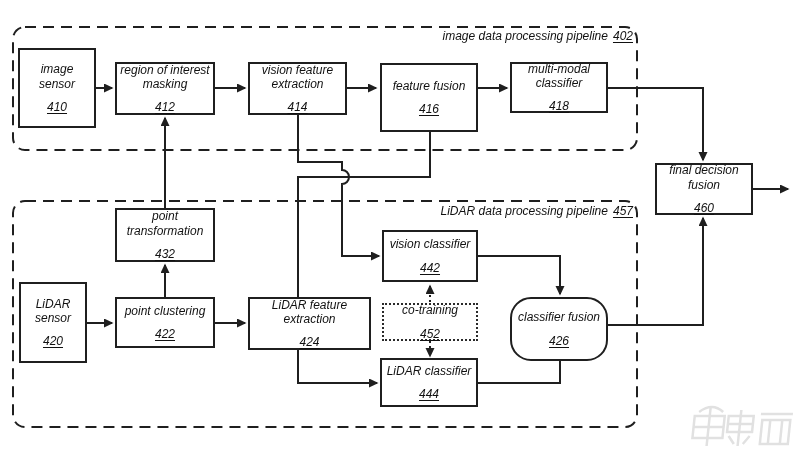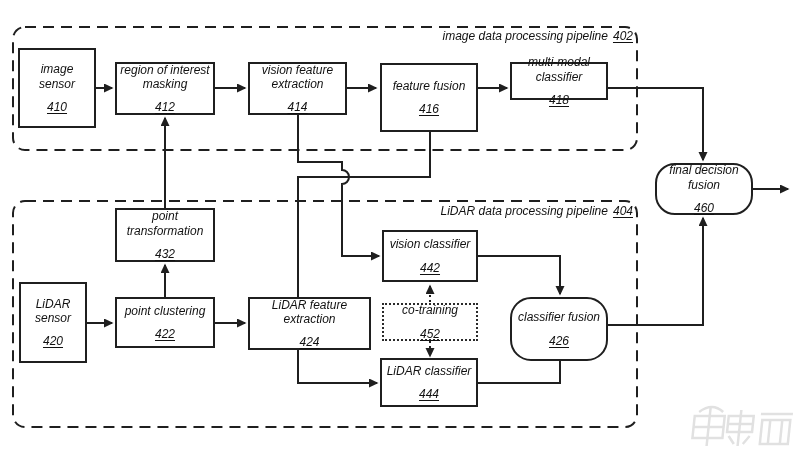--- a/index.html
+++ b/index.html
@@ -73,21 +73,21 @@
       <path d="M72 10 H104"></path>
       <rect x="74" y="16" width="28" height="24"></rect>
       <path d="M82 16 V40 M94 16 V40"></path>
     </g>
   </svg>
 
   <div class="plabel" style="left:380px;top:30px;width:253px;">
     <span>image data processing pipeline</span><span class="num">402</span>
   </div>
   <div class="plabel" style="left:380px;top:205px;width:253px;">
-    <span>LiDAR data processing pipeline</span><span class="num">404</span>
+    <span>LiDAR data processing pipeline</span><span class="num">457</span>
   </div>
 
   <div class="bx" style="left:18px;top:48px;width:78px;height:80px;">
     <div class="bl">image
 sensor</div>
     <div class="bn">410</div>
   </div>
   <div class="bx" style="left:115px;top:62px;width:100px;height:53px;">
     <div class="bl">region of interest
 masking</div>
@@ -95,27 +95,27 @@
   </div>
   <div class="bx" style="left:248px;top:62px;width:99px;height:53px;">
     <div class="bl">vision feature
 extraction</div>
     <div class="bn">414</div>
   </div>
   <div class="bx" style="left:380px;top:63px;width:98px;height:69px;text-align:center;">
     <div class="bl">feature fusion</div>
     <div class="bn">416</div>
   </div>
-  <div class="bx" style="left:510px;top:62px;width:98px;height:38px;">
+  <div class="bx" style="left:510px;top:62px;width:98px;height:51px;">
     <div class="bl">multi-modal
 classifier</div>
     <div class="bn">418</div>
   </div>
 
-  <div class="bx" style="left:655px;top:163px;width:98px;height:52px;border-radius:20px;">
+  <div class="bx" style="left:655px;top:163px;width:98px;height:52px;">
     <div class="bl">final decision
 fusion</div>
     <div class="bn">460</div>
   </div>
 
   <div class="bx" style="left:115px;top:208px;width:100px;height:54px;">
     <div class="bl">point
 transformation</div>
     <div class="bn">432</div>
   </div>

